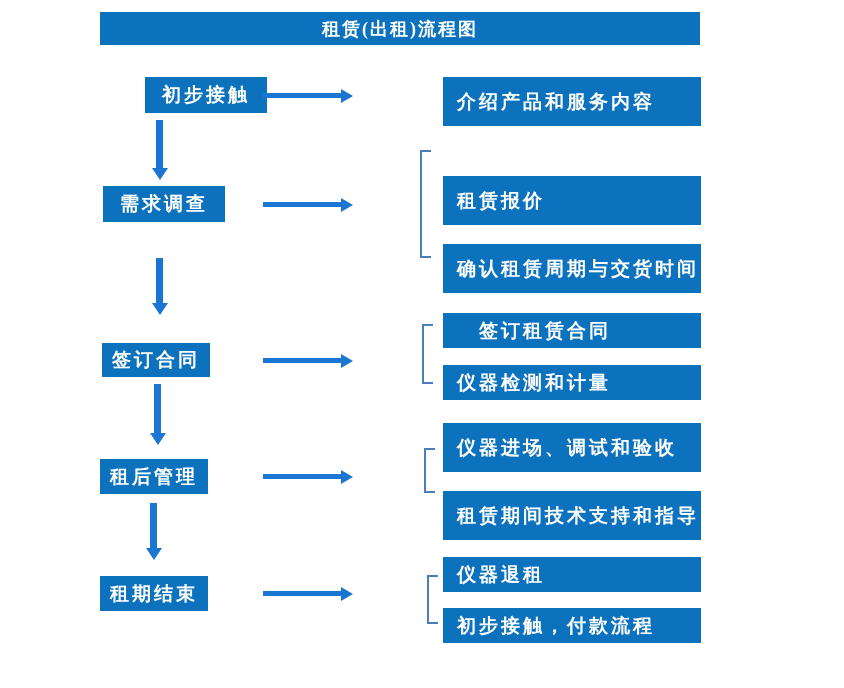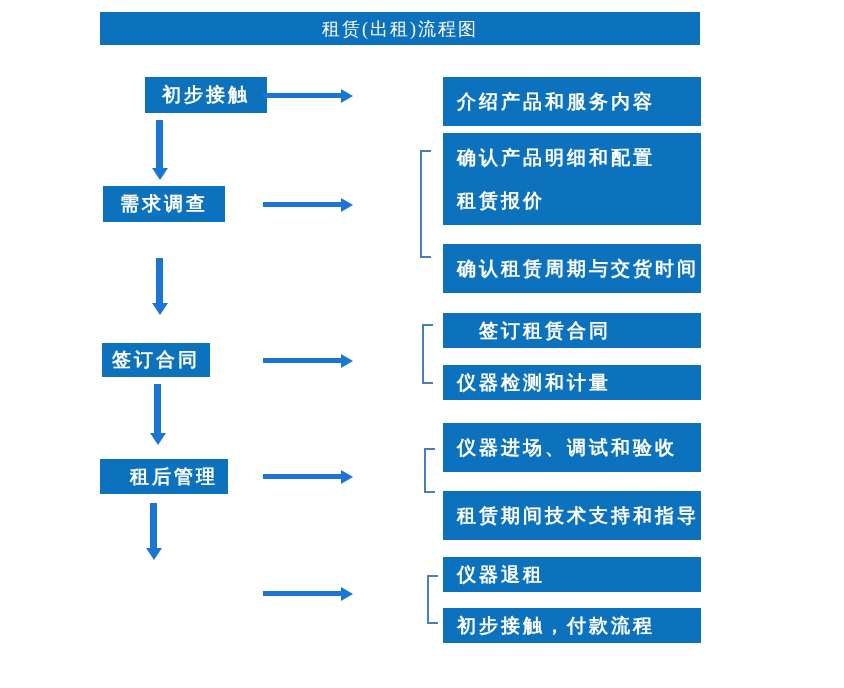--- a/index.html
+++ b/index.html
@@ -13,21 +13,21 @@
     position:relative;
     width:844px;height:688px;
     background:#ffffff;
     overflow:hidden;
     font-family:"Liberation Serif","DejaVu Serif",serif;
   }
   .title-bar{
     position:absolute;left:100px;top:12px;width:600px;height:33px;
     background:var(--box-blue);
     color:var(--text-white);
-    font-weight:normal;font-size:18px;letter-spacing:2px;
+    font-weight:bold;font-size:18px;letter-spacing:2px;
     display:flex;align-items:center;justify-content:center;
   }
   .step{
     position:absolute;
     background:var(--box-blue);
     color:var(--text-white);
     font-weight:bold;font-size:19px;letter-spacing:3px;
     display:flex;align-items:center;justify-content:center;
     white-space:nowrap;
   }
@@ -37,21 +37,21 @@
     color:var(--text-white);
     font-weight:bold;font-size:19px;letter-spacing:3px;
     display:flex;align-items:center;justify-content:flex-start;
     padding-left:14px;box-sizing:border-box;
     white-space:nowrap;overflow:hidden;
   }
   
   .s0{left:103px;top:77px;width:122px;height:36px;margin-left:42px;}
   .s1{left:103px;top:186px;width:122px;height:36px;}
   .s2{left:102px;top:343px;width:108px;height:34px;}
-  .s3{left:100px;top:459px;width:108px;height:35px;padding-left:20px;}
+  .s3{left:100px;top:459px;width:108px;height:35px;}
   .s4{left:100px;top:576px;width:108px;height:35px;}
   
   .d0{top:77px;}
   .d1{top:133px;}
   .d2{top:176px;}
   .d3{top:244px;}
   .d4{top:313px;height:35px;padding-left:36px;}
   .d5{top:365px;height:35px;}
   .d6{top:423px;}
   .d7{top:491px;}
@@ -106,39 +106,39 @@
 <body>
 
 <div class="canvas">
 
   <div class="title-bar">租赁(出租)流程图</div>
 
   <div class="step s0">初步接触</div>
   <div class="step s1">需求调查</div>
   <div class="step s2">签订合同</div>
   <div class="step s3">租后管理</div>
+  <div class="step s4">租期结束</div>
 
   <div class="varrow va0"></div>
   <div class="varrow va1"></div>
   <div class="varrow va2"></div>
   <div class="varrow va3"></div>
 
   <div class="harrow ha0"></div>
   <div class="harrow ha1"></div>
   <div class="harrow ha2"></div>
   <div class="harrow ha3"></div>
   <div class="harrow ha4"></div>
 
   <div class="bracket br0"></div>
   <div class="bracket br1"></div>
   <div class="bracket br2"></div>
   <div class="bracket br3"></div>
 
   <div class="detail d0">介绍产品和服务内容</div>
-  <div class="detail d1">确认产品明细和配置</div>
   <div class="detail d2">租赁报价</div>
   <div class="detail d3">确认租赁周期与交货时间</div>
   <div class="detail d4">签订租赁合同</div>
   <div class="detail d5">仪器检测和计量</div>
   <div class="detail d7">租赁期间技术支持和指导</div>
   <div class="detail d6">仪器进场、调试和验收</div>
   <div class="detail d8">仪器退租</div>
   <div class="detail d9">初步接触，付款流程</div>
 
 </div>

